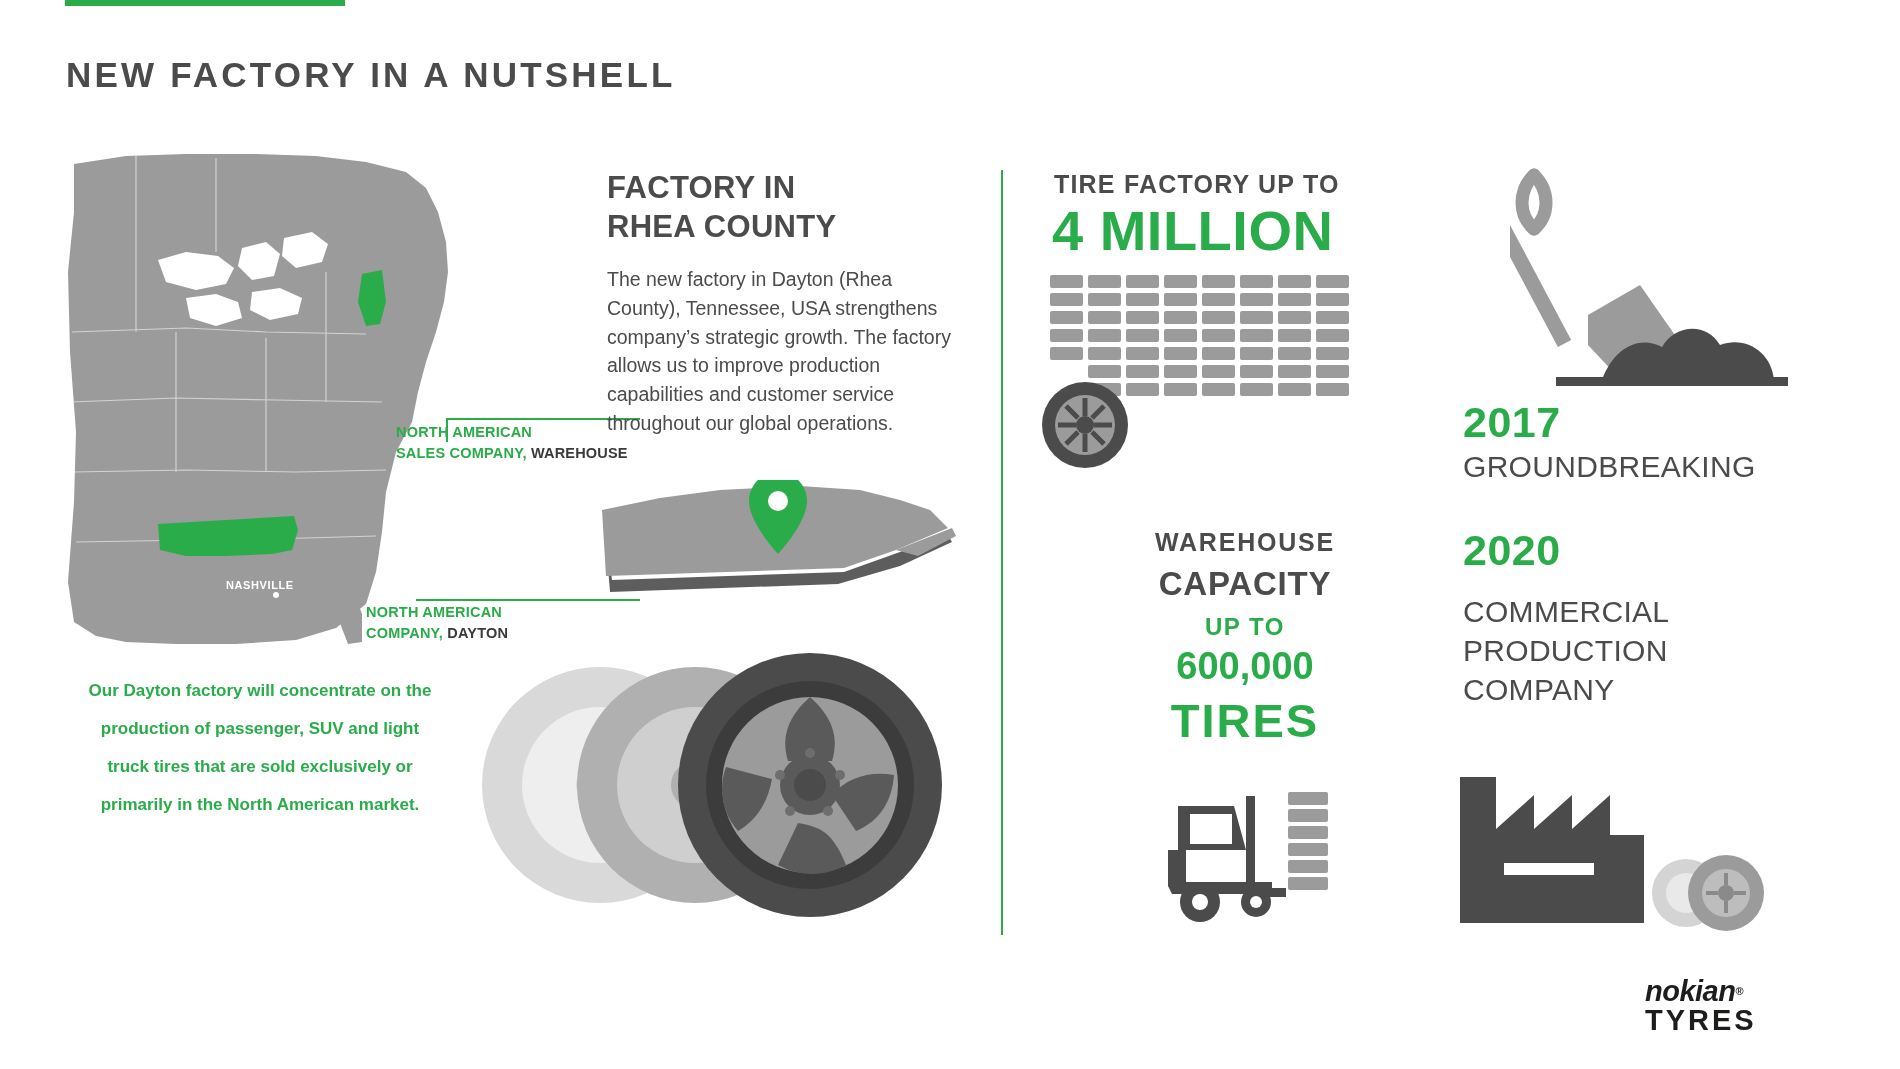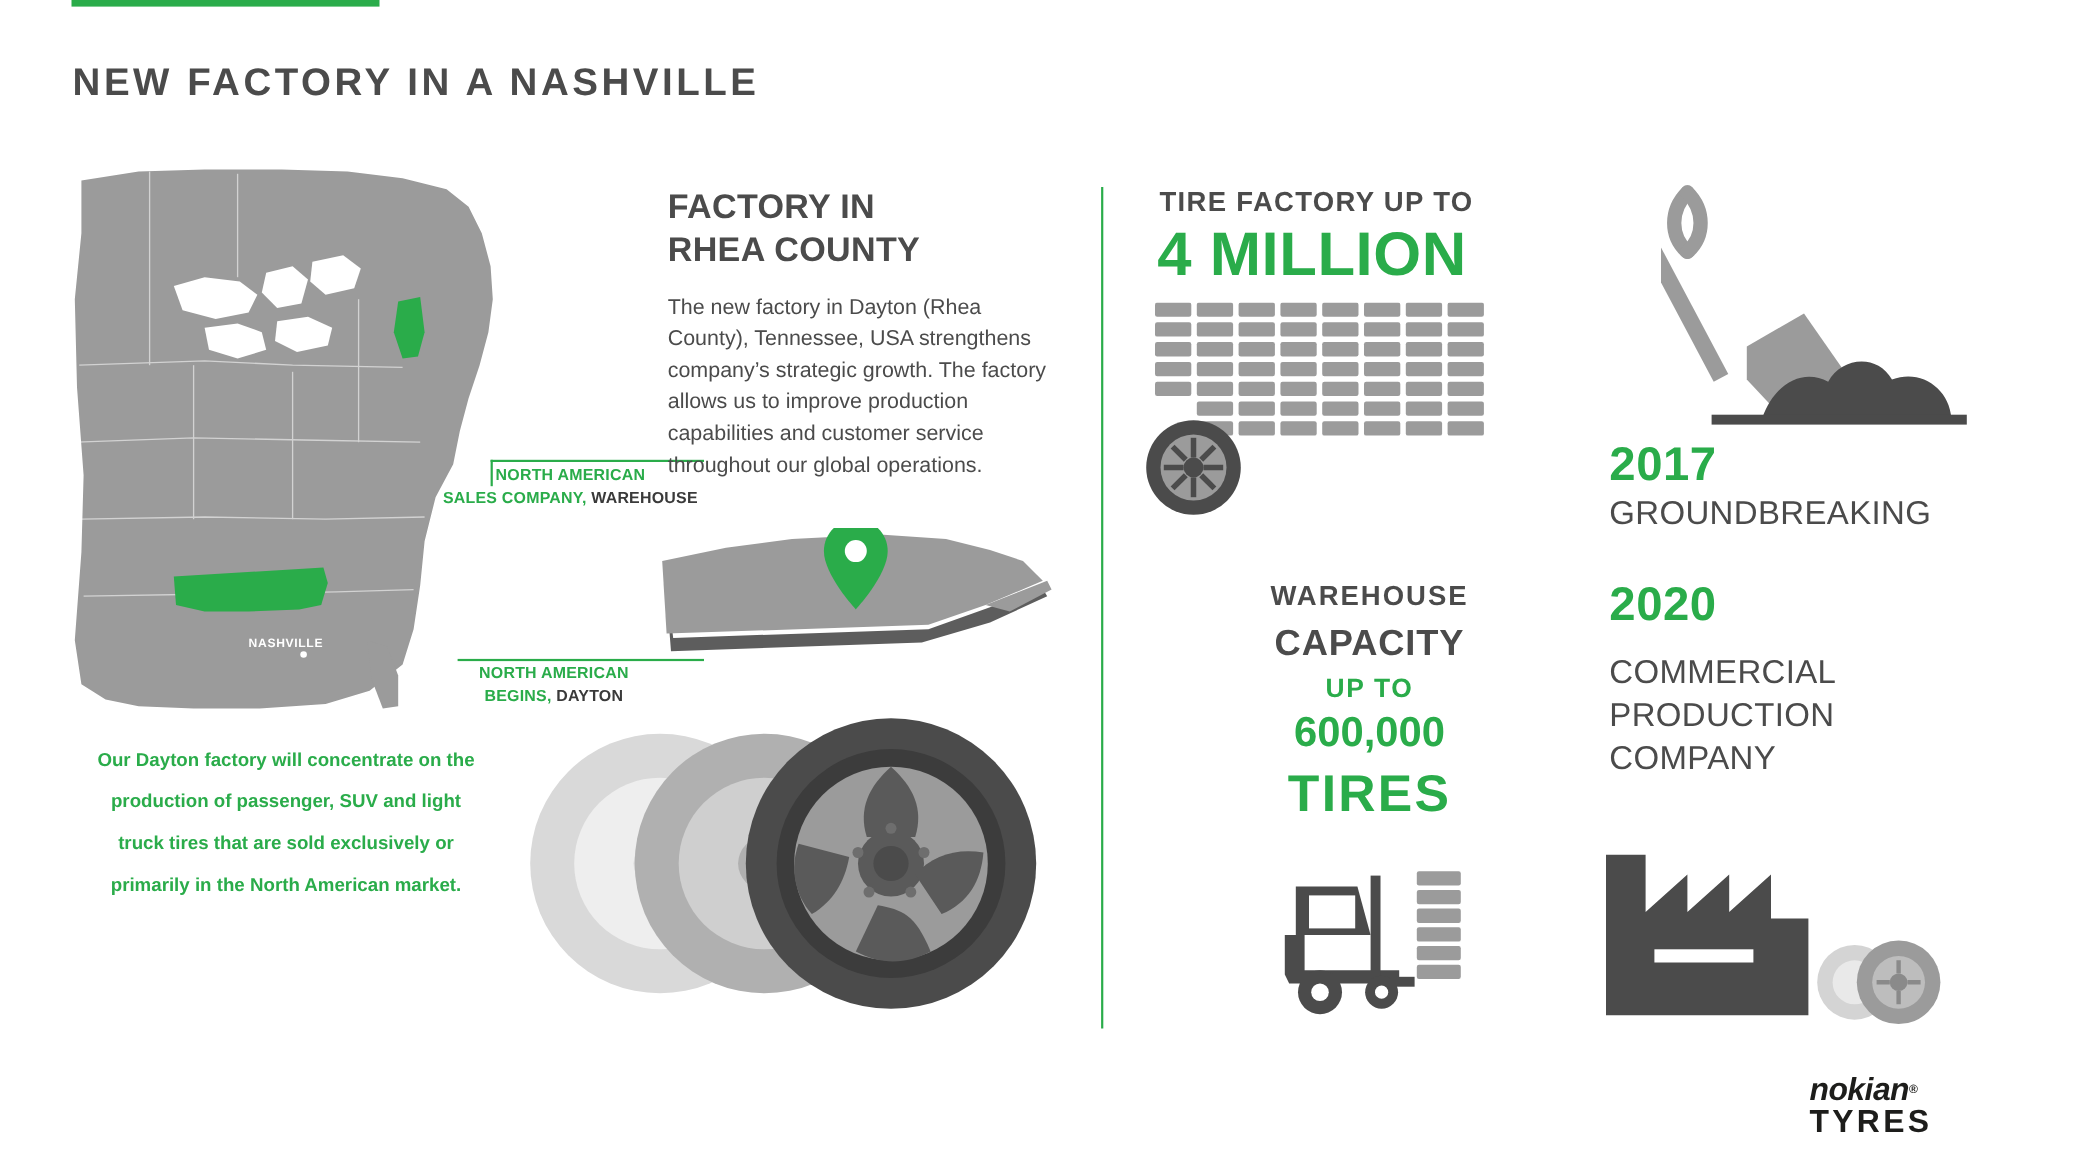--- a/index.html
+++ b/index.html
@@ -50,21 +50,21 @@
     width: 420px;
     height: 500px;
   }
   .map-svg { display:block; }
   .map-label {
     position: absolute;
     font-size: 14.5px;
     font-weight: bold;
     line-height: 21px;
     color: #3a3a3a;
-    text-align: center;
+    text-align: left;
     letter-spacing: .2px;
   }
   .map-label .green { color: #2aac4a; }
   .label-sales {
     left: 330px;
     top: 270px;
     width: 245px;
   }
   .label-factory {
     left: 300px;
@@ -296,21 +296,21 @@
     margin-top: -4px;
   }
 </style>
 </head>
 <body>
 
 <div class="root">
 
   <div class="top-bar"></div>
 
-  <div class="page-title">NEW FACTORY IN A NASHVILLE</div>
+  <div class="page-title">NEW FACTORY IN A NUTSHELL</div>
 
   <div class="map-wrap">
     <svg class="map-svg" width="420" height="500" viewBox="0 0 420 500">
       <path fill="#9b9b9b" d="M8,12 L8,60 L2,120 L4,200 L10,280 L8,350 L2,430 L8,470 L30,484 L60,490 L110,492 L170,492 L230,488 L270,476 L300,452 L310,420 L316,380 L320,340 L330,300 L346,270 L352,240 L360,210 L370,180 L378,150 L382,120 L380,90 L372,60 L360,36 L340,20 L300,10 L250,4 L190,2 L120,2 L60,4 Z"></path>
 
       <path fill="#ffffff" d="M92,108 L120,100 L152,104 L168,116 L160,132 L130,138 L100,130 Z"></path>
       <path fill="#ffffff" d="M176,96 L200,90 L214,102 L208,124 L186,128 L172,114 Z"></path>
       <path fill="#ffffff" d="M218,86 L246,80 L262,92 L256,110 L230,116 L216,104 Z"></path>
       <path fill="#ffffff" d="M120,146 L150,142 L172,150 L176,166 L150,174 L124,166 Z"></path>
       <path fill="#ffffff" d="M186,140 L214,136 L236,146 L232,162 L204,168 L184,158 Z"></path>
@@ -341,21 +341,21 @@
     <div class="tick-1"></div>
     <div class="map-label label-sales">
       <span class="green">NORTH AMERICAN</span><br>
       <span class="green">SALES COMPANY,</span>
       <span>WAREHOUSE</span>
     </div>
 
     <div class="leader leader-2"></div>
     <div class="map-label label-factory">
       <span class="green">NORTH AMERICAN</span><br>
-      <span class="green">BEGINS,</span>
+      <span class="green">COMPANY,</span>
       <span>DAYTON</span>
     </div>
   </div>
 
   <div class="map-caption">Our Dayton factory will concentrate on the production of passenger, SUV and light truck tires that are sold exclusively or primarily in the North American market.</div>
 
   <div class="col2-title">
     <span>FACTORY IN</span><br>
     <span>RHEA COUNTY</span>
   </div>

